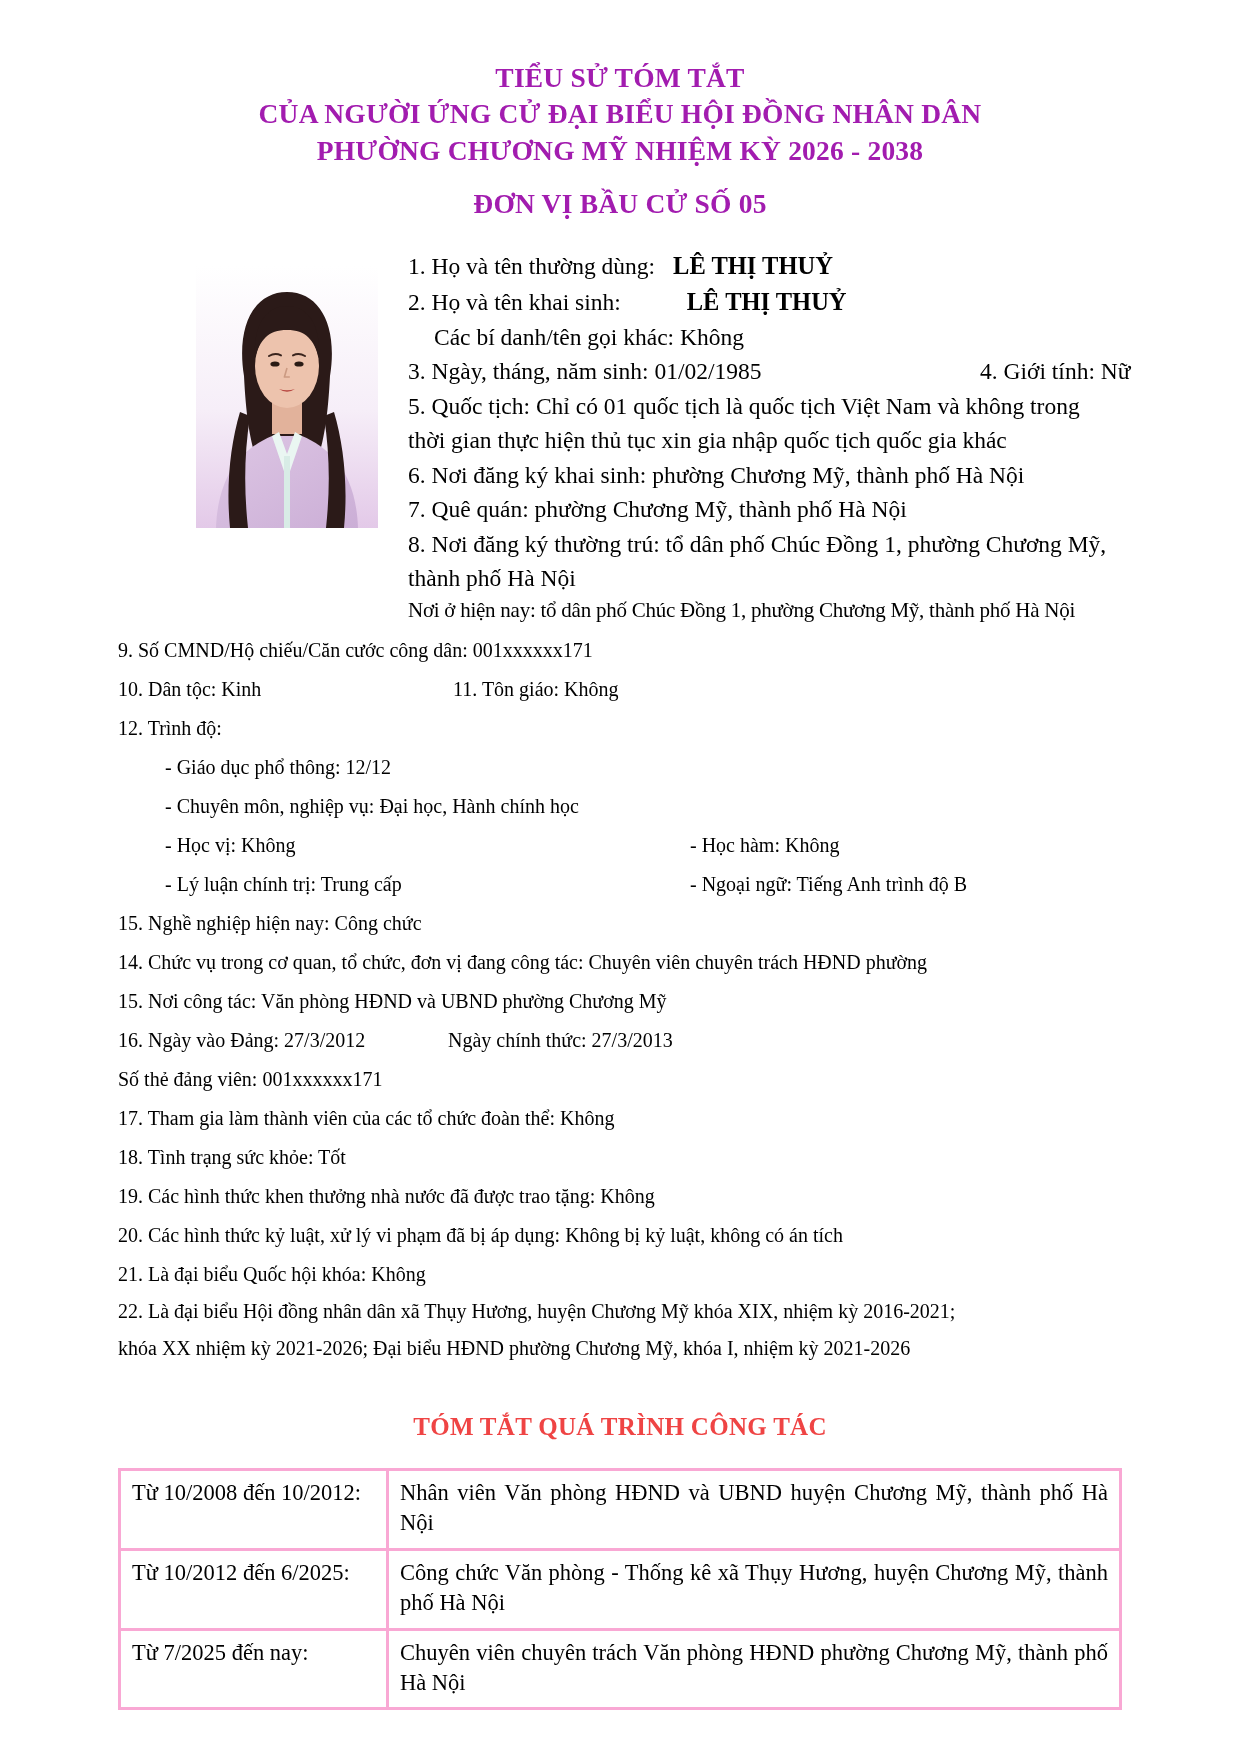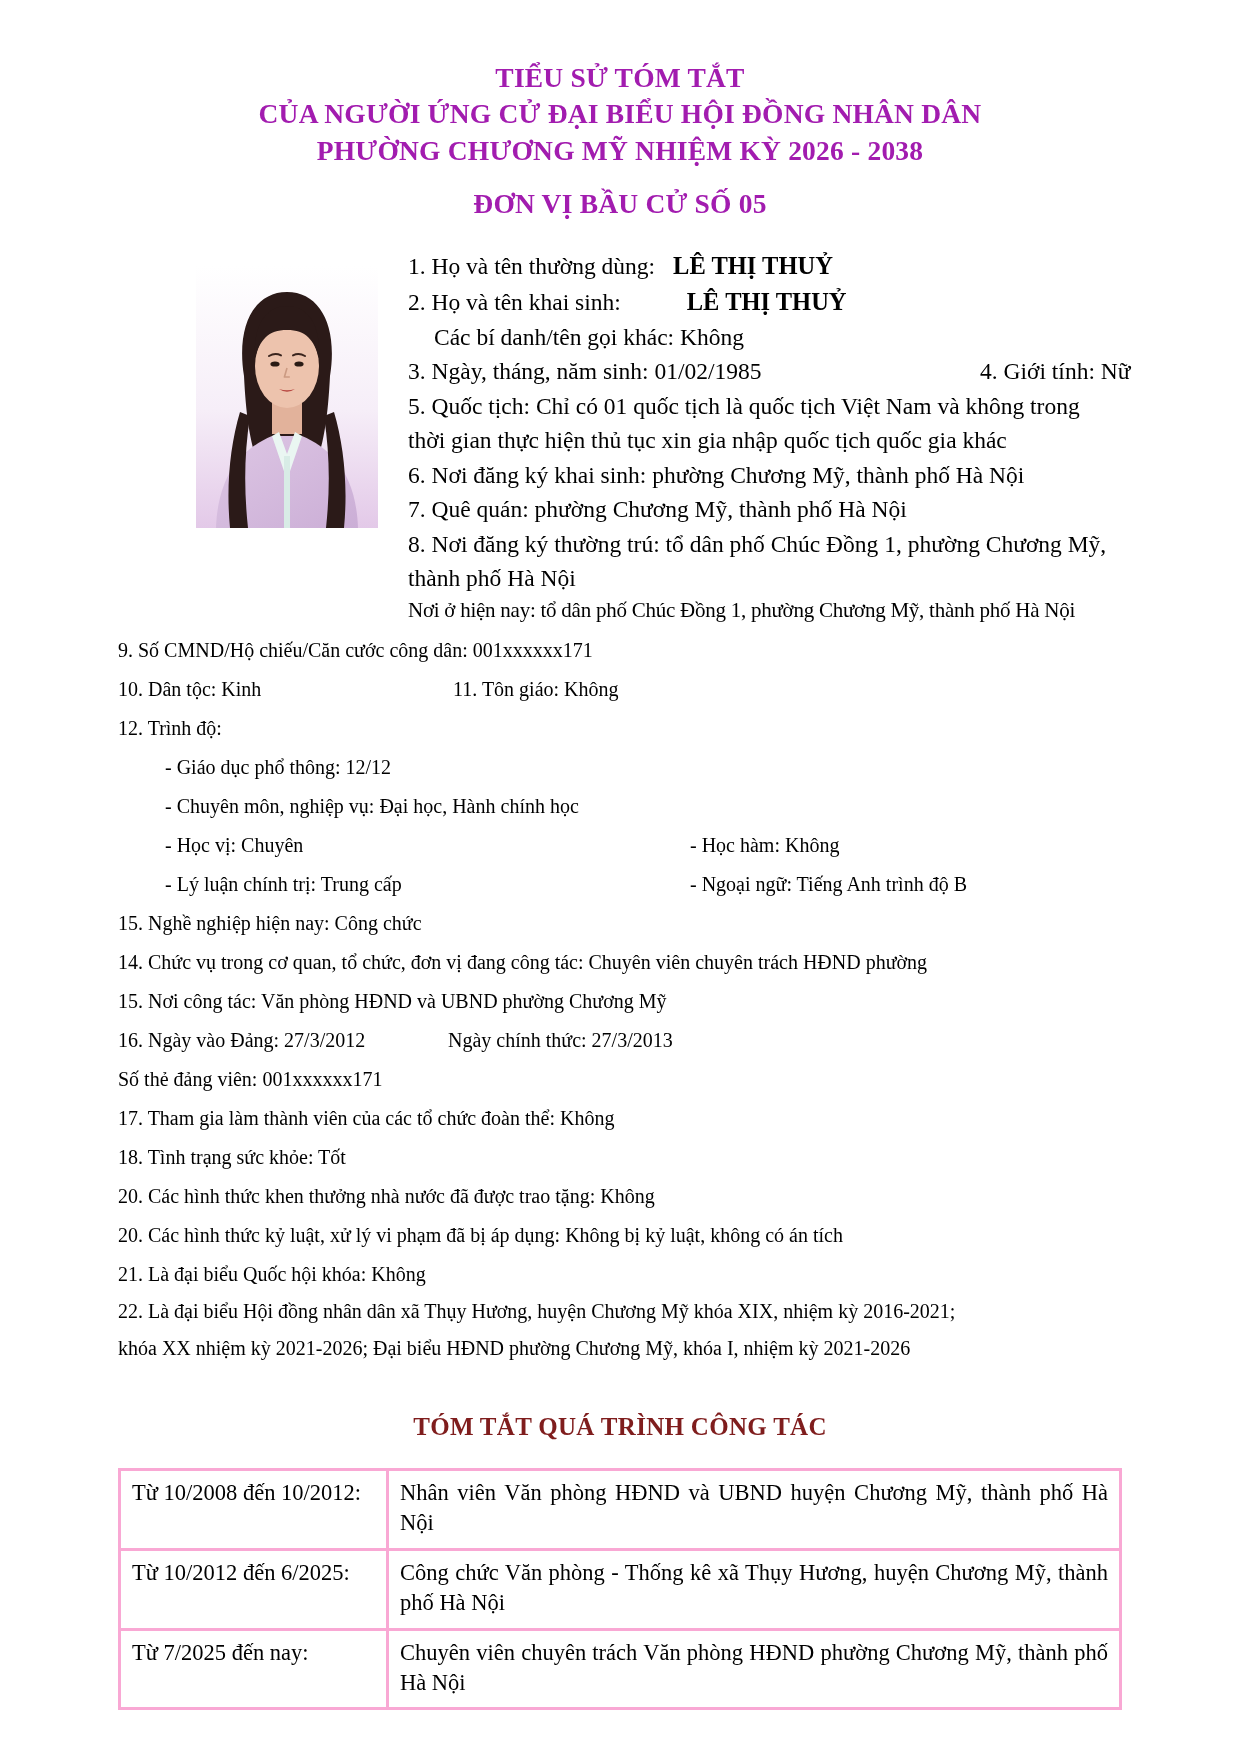--- a/index.html
+++ b/index.html
@@ -101,21 +101,21 @@
     width: 335px;
   }
   .col-16 {
     display: inline-block;
     width: 330px;
   }
 
   
   .work-heading {
     text-align: center;
-    color: #7f1d1d;
+    color: #ef4444;
     font-weight: bold;
     font-size: 25px;
     margin-top: 50px;
     letter-spacing: 0.3px;
   }
 
   
   table.work-table {
     margin-top: 27px;
     border-collapse: collapse;
@@ -218,21 +218,21 @@
       <span class="col-11">10. Dân tộc: Kinh</span><span>11. Tôn giáo:  Không</span>
     </div>
 
     <div class="row">12. Trình độ:</div>
 
     <div class="sub-row">- Giáo dục phổ thông: 12/12</div>
 
     <div class="sub-row">- Chuyên môn, nghiệp vụ: Đại học, Hành chính học</div>
 
     <div class="sub-row two-col">
-      <span>- Học vị: Chuyên</span>
+      <span>- Học vị: Không</span>
       <span class="right-part">- Học hàm: Không</span>
     </div>
 
     <div class="sub-row two-col">
       <span>- Lý luận chính trị: Trung cấp</span>
       <span class="right-part">- Ngoại ngữ: Tiếng Anh trình độ B</span>
     </div>
 
     <div class="row">15. Nghề nghiệp hiện nay: Công chức</div>
 
@@ -243,21 +243,21 @@
     <div class="row">
       <span class="col-16">16. Ngày vào Đảng: 27/3/2012</span><span>Ngày chính thức:  27/3/2013</span>
     </div>
 
     <div class="row">Số thẻ đảng viên: 001xxxxxx171</div>
 
     <div class="row">17. Tham gia làm thành viên của các tổ chức đoàn thể: Không</div>
 
     <div class="row">18. Tình trạng sức khỏe: Tốt</div>
 
-    <div class="row">20. Các hình thức khen thưởng nhà nước đã được trao tặng: Không</div>
+    <div class="row">19. Các hình thức khen thưởng nhà nước đã được trao tặng: Không</div>
 
     <div class="row">20. Các hình thức kỷ luật, xử lý vi phạm đã bị áp dụng: Không bị kỷ luật, không có án tích</div>
 
     <div class="row">21. Là đại biểu Quốc hội khóa: Không</div>
 
     <div class="row tight">22. Là đại biểu Hội đồng nhân dân xã Thụy Hương, huyện Chương Mỹ khóa XIX, nhiệm kỳ 2016-2021;</div>
     <div class="row tight">khóa XX nhiệm kỳ 2021-2026; Đại biểu HĐND phường Chương Mỹ, khóa I, nhiệm kỳ 2021-2026</div>
   </div>
 
   <div class="work-heading">TÓM TẮT QUÁ TRÌNH CÔNG TÁC</div>

